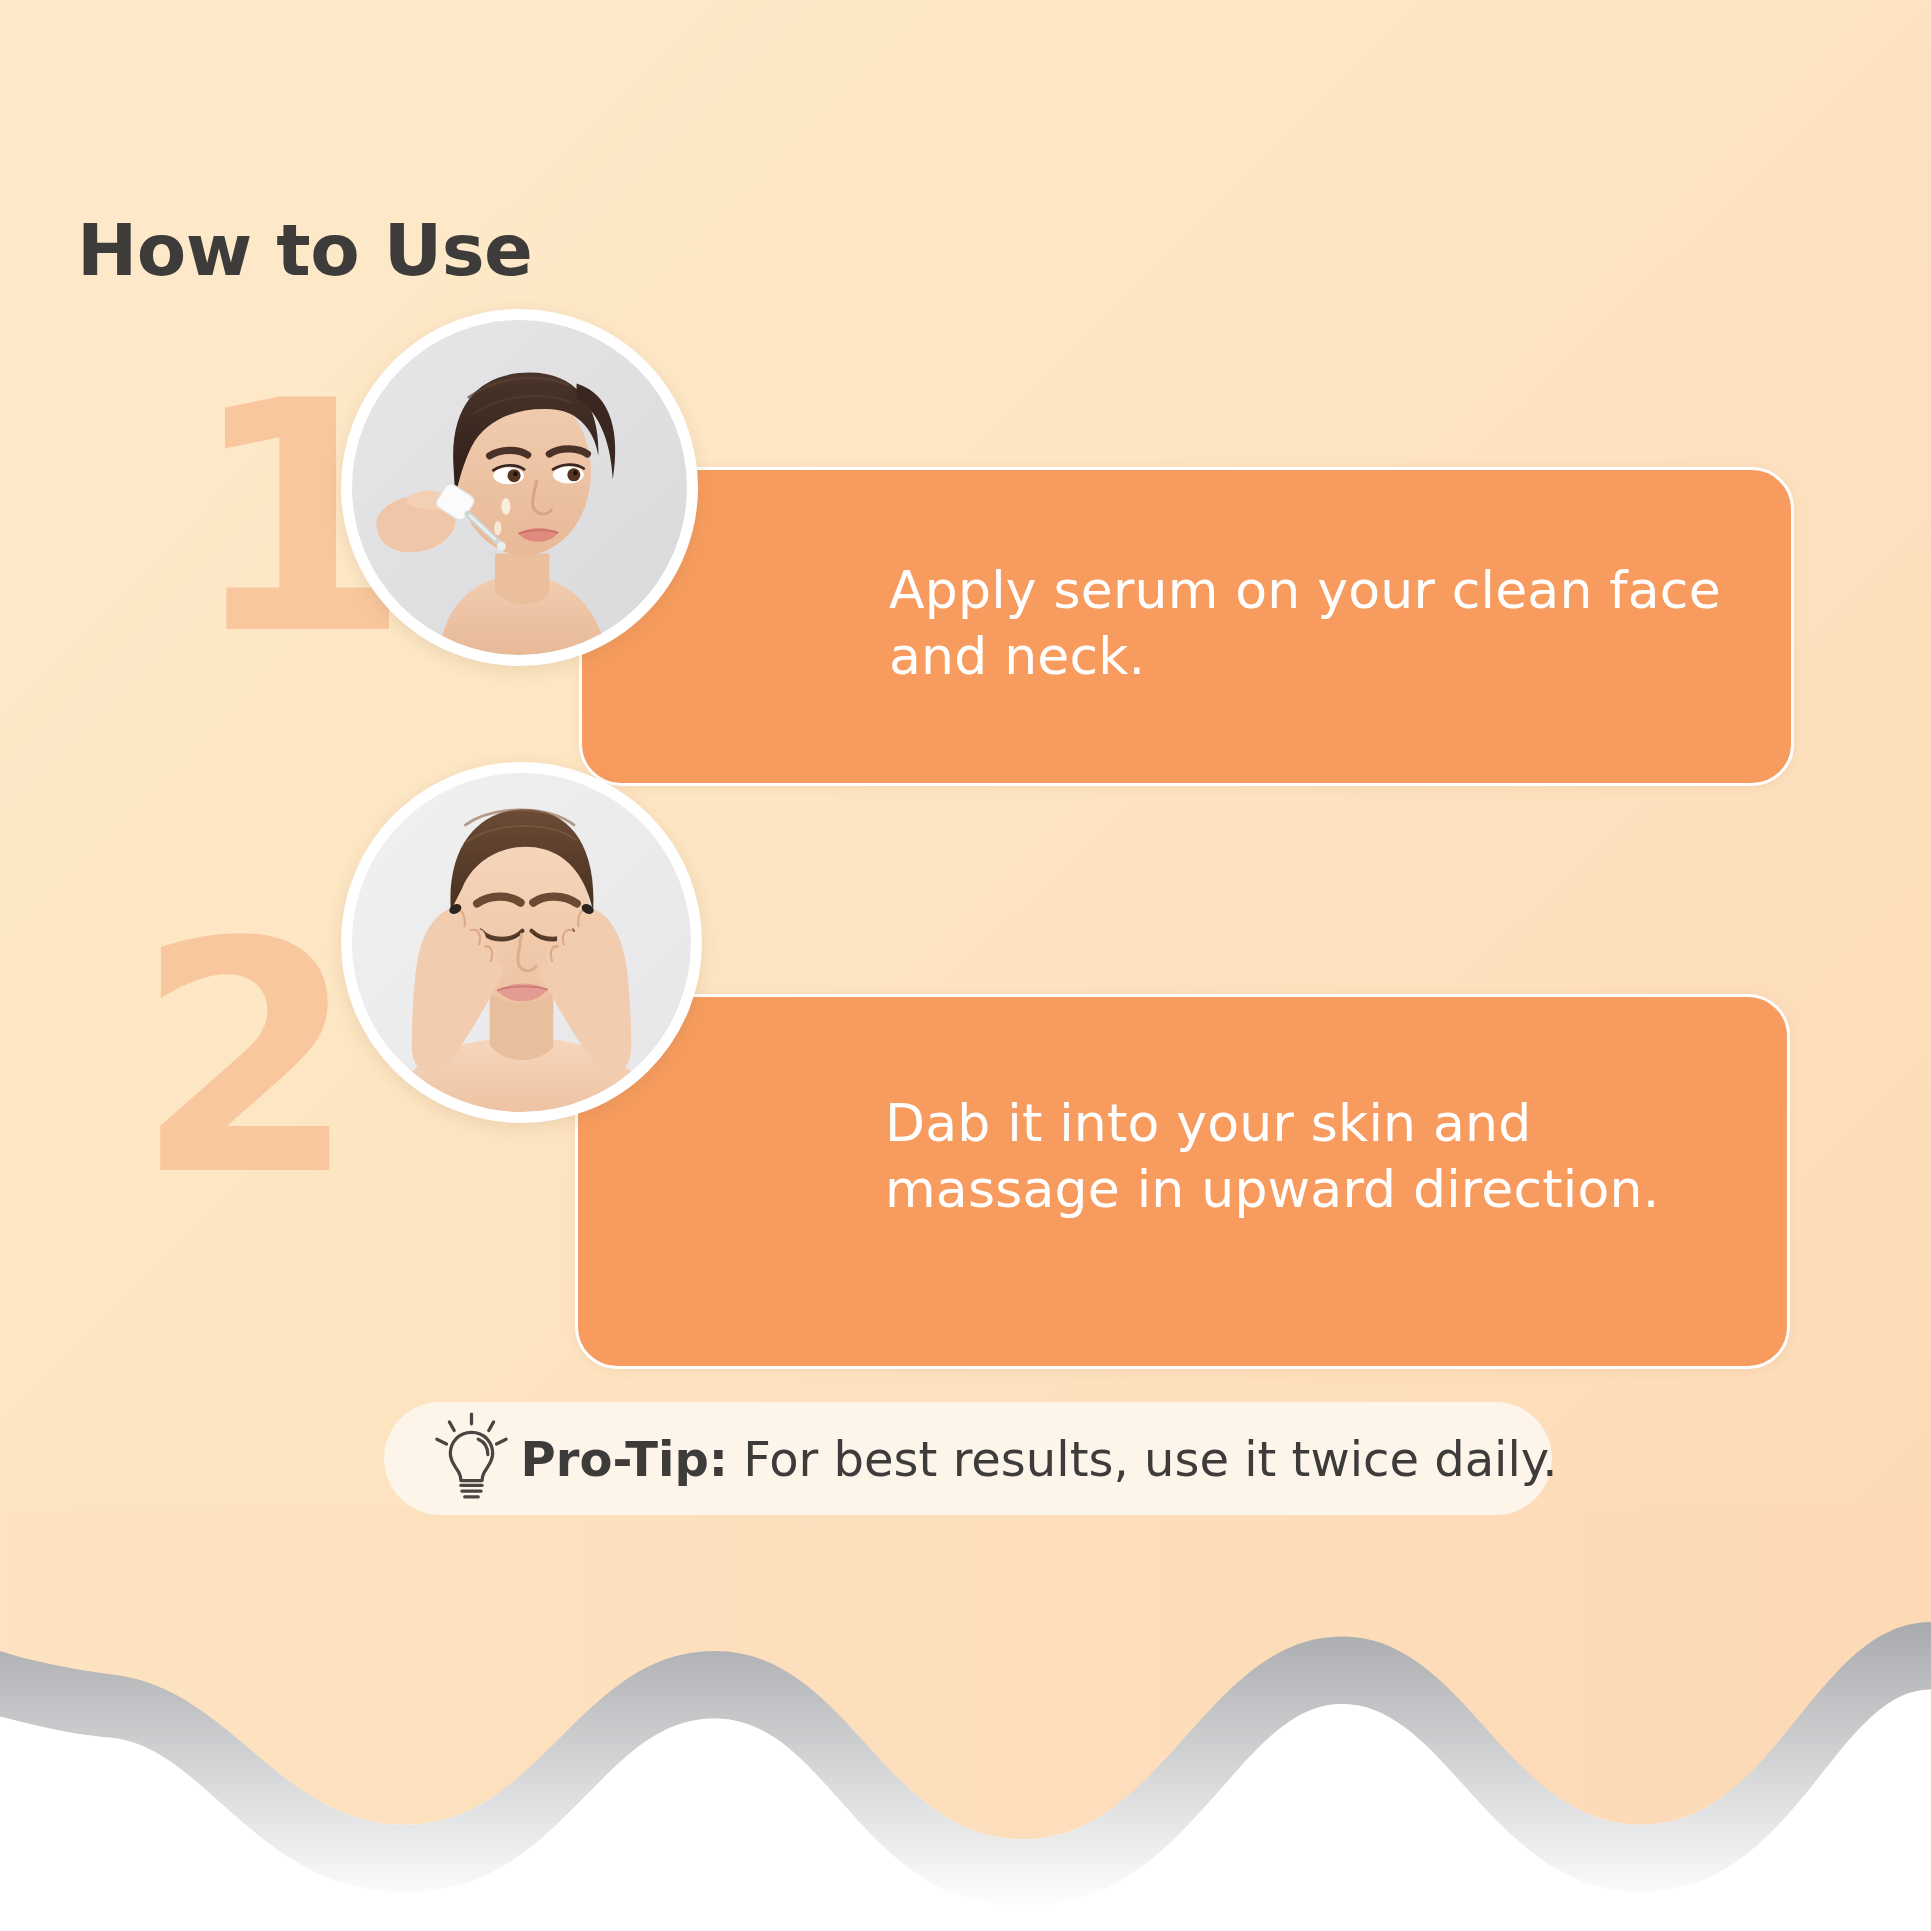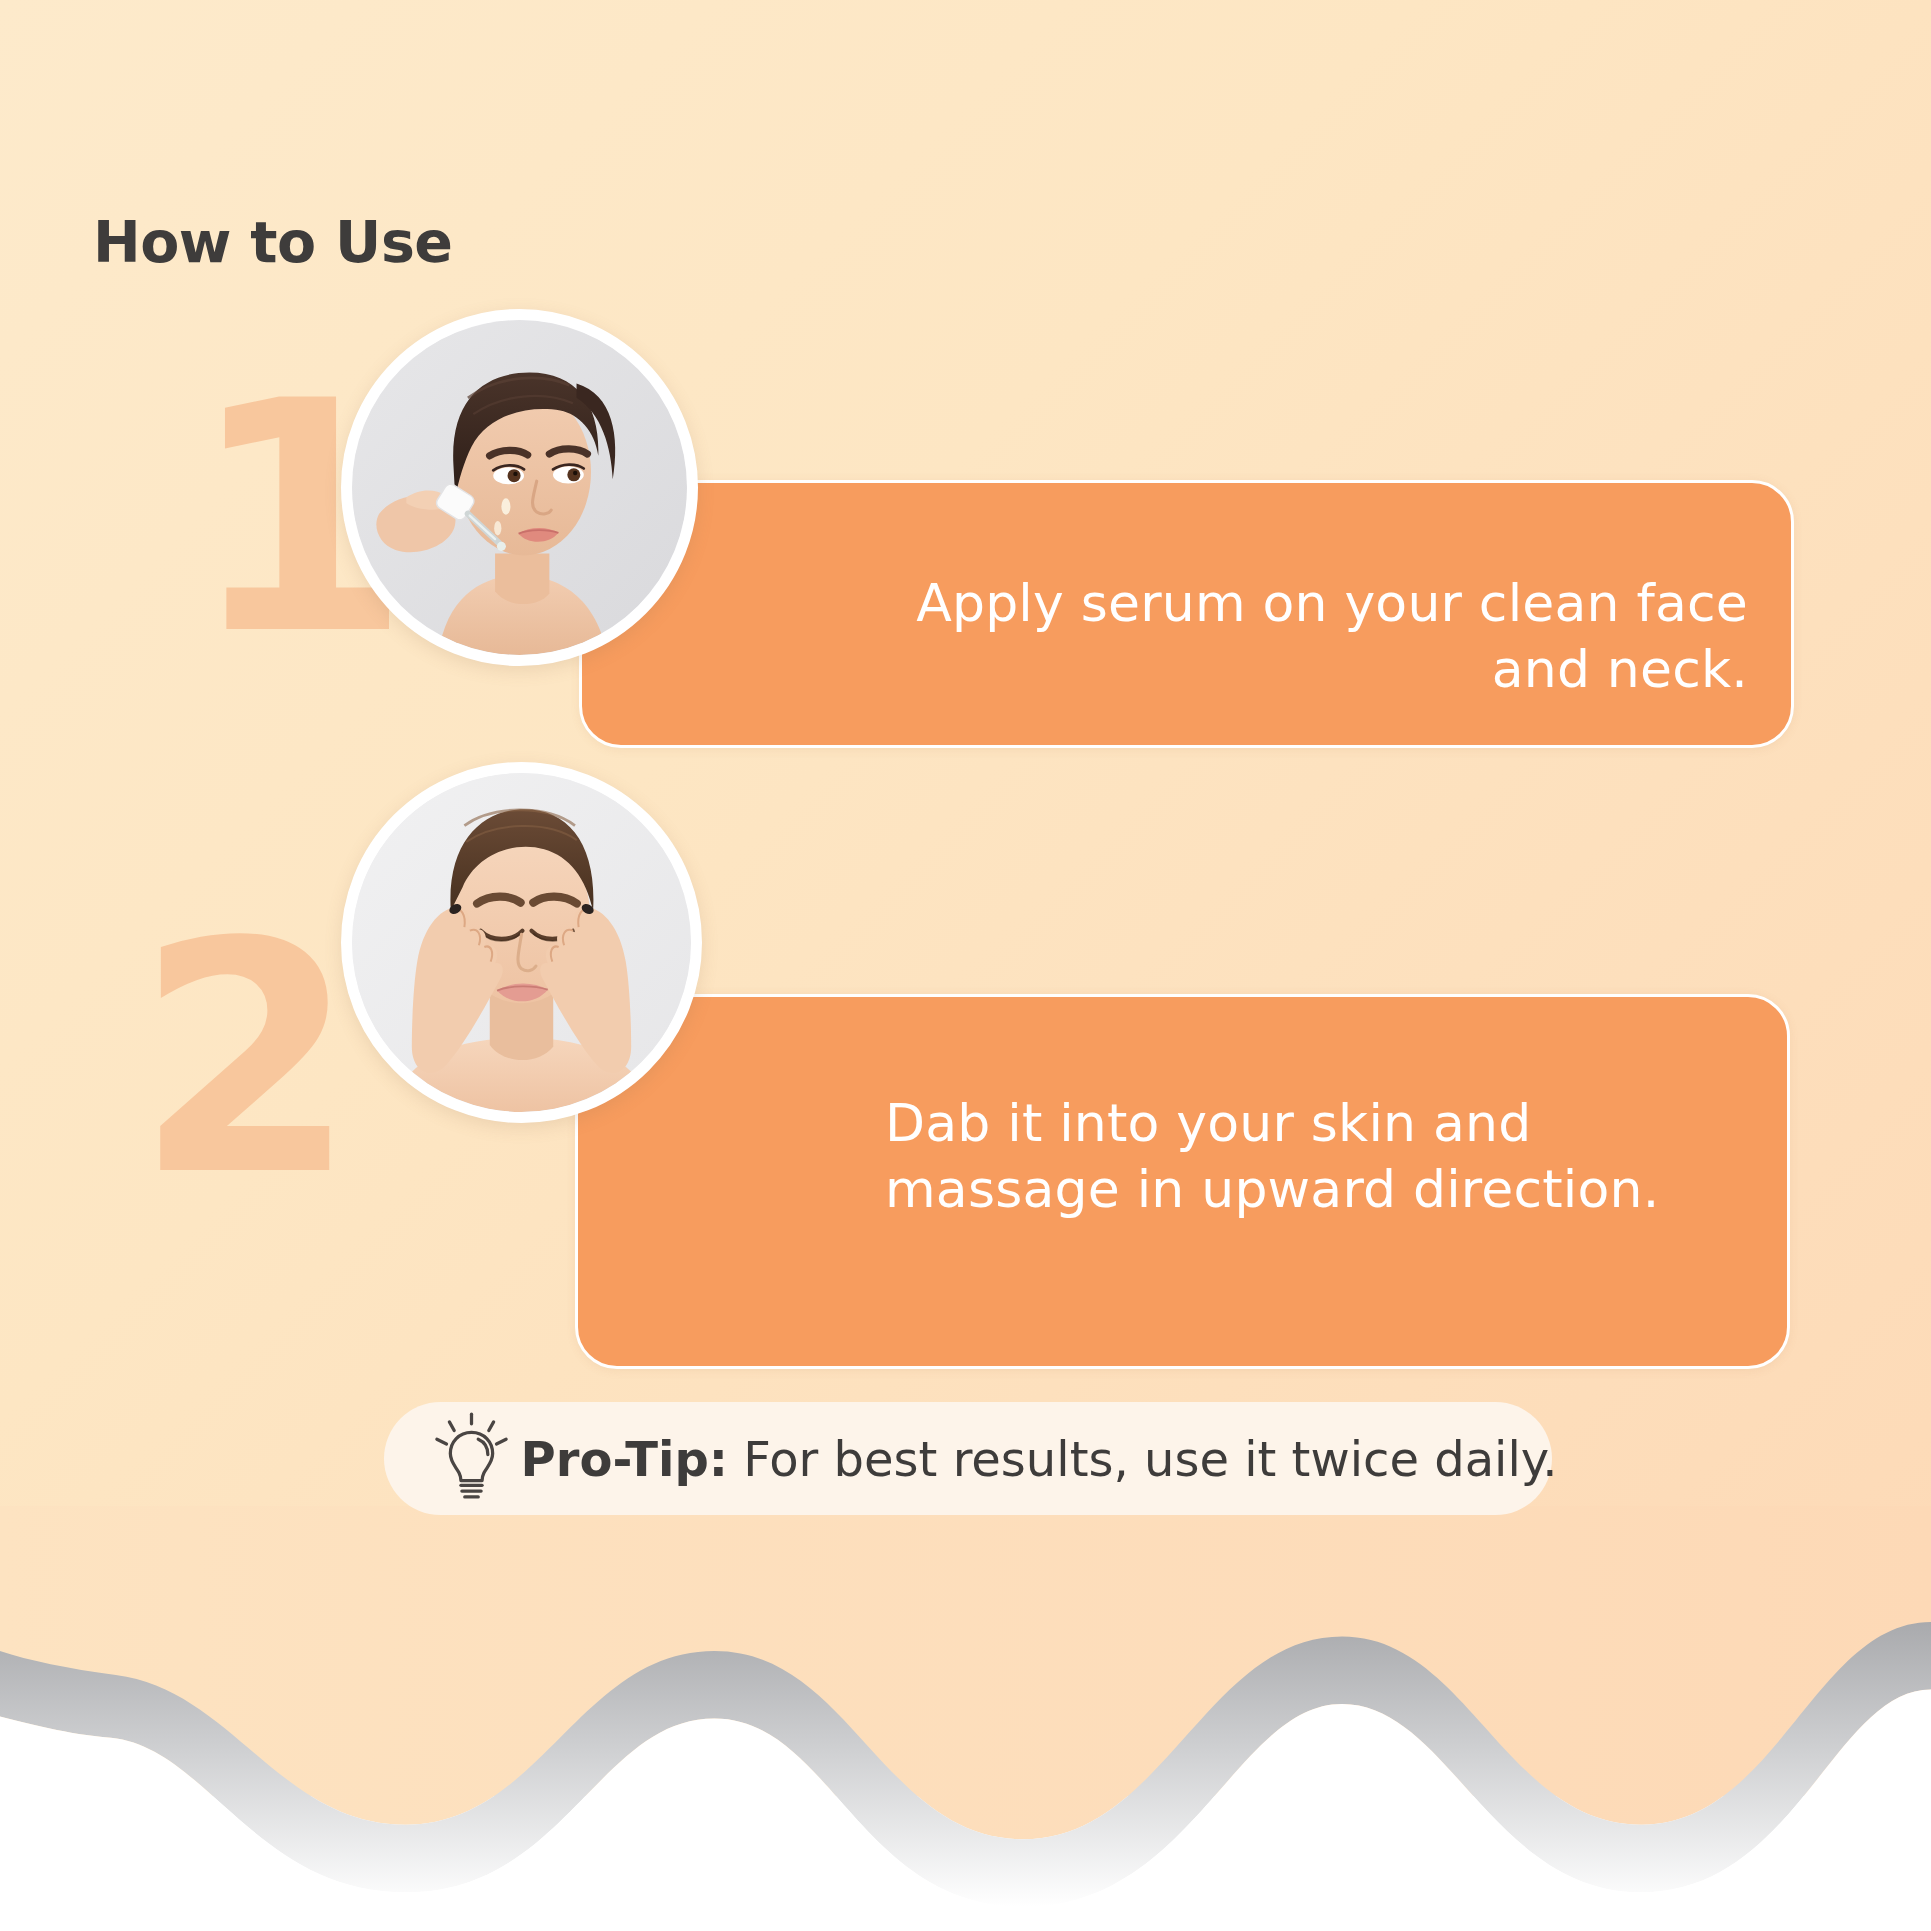--- a/index.html
+++ b/index.html
@@ -21,27 +21,26 @@
     background:linear-gradient(135deg,#FDEACB 0%,#FDE6C3 38%,#FDDFBC 70%,#FDD9B6 100%);
   }
   .wave-wrap{
     position:absolute;left:0;top:1506px;width:1931px;height:425px;
   }
   .wave-wrap svg{display:block;width:1931px;height:425px;}
 
   
   .title{
     position:absolute;left:77px;top:214px;
-    font-size:57px;line-height:1;
+    font-size:72px;line-height:1;
     font-weight:bold;
     letter-spacing:-0.5px;
     color:#3E3C3B;
     font-family:"DejaVu Sans","Liberation Sans",sans-serif;
     white-space:nowrap;
-    margin-left:16px;
   }
 
   
   .step{position:absolute;left:0;width:1931px;}
   .step-1{top:386px;height:444px;}
   .step-2{top:888px;height:454px;}
 
   .ghost-num{
     position:absolute;
     font-family:"DejaVu Sans","Liberation Sans",sans-serif;
@@ -54,21 +53,21 @@
   .ghost-1{left:189px;top:-11.6px;}
   .ghost-2{left:135px;top:27px;}
 
   .card{
     position:absolute;
     background:#F79C5E;
     border:3.9px solid #FFFFFF;
     border-radius:42px;
     box-shadow:0 1.9px 9.7px rgba(180,120,70,.10);
   }
-  .card-1{left:579px;top:94px;width:1215px;height:268px;text-align:right;}
+  .card-1{left:579px;top:81px;width:1215px;height:319px;}
   .card-2{left:575px;top:106px;width:1215px;height:375px;}
 
   .card-text{
     position:absolute;
     color:#FFFFFF;
     font-size:52px;
     line-height:66px;
     font-family:"DejaVu Sans","Liberation Sans",sans-serif;
     font-weight:normal;
     letter-spacing:0.2px;

